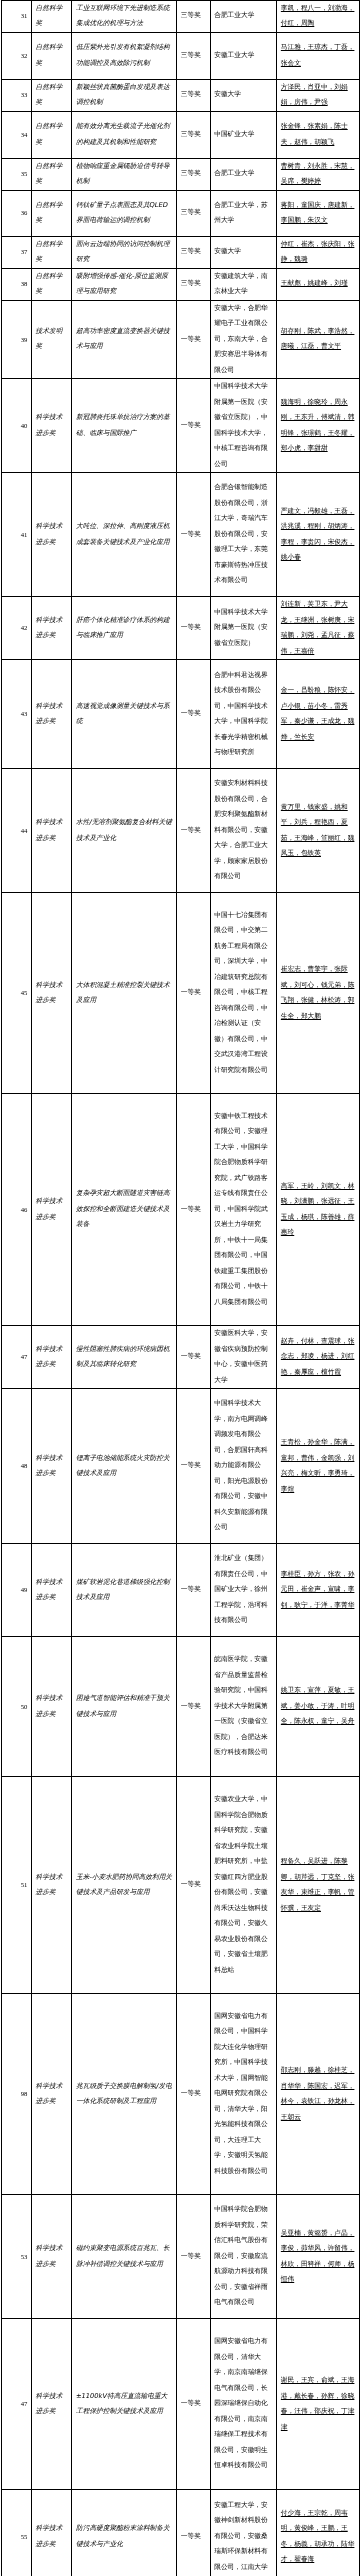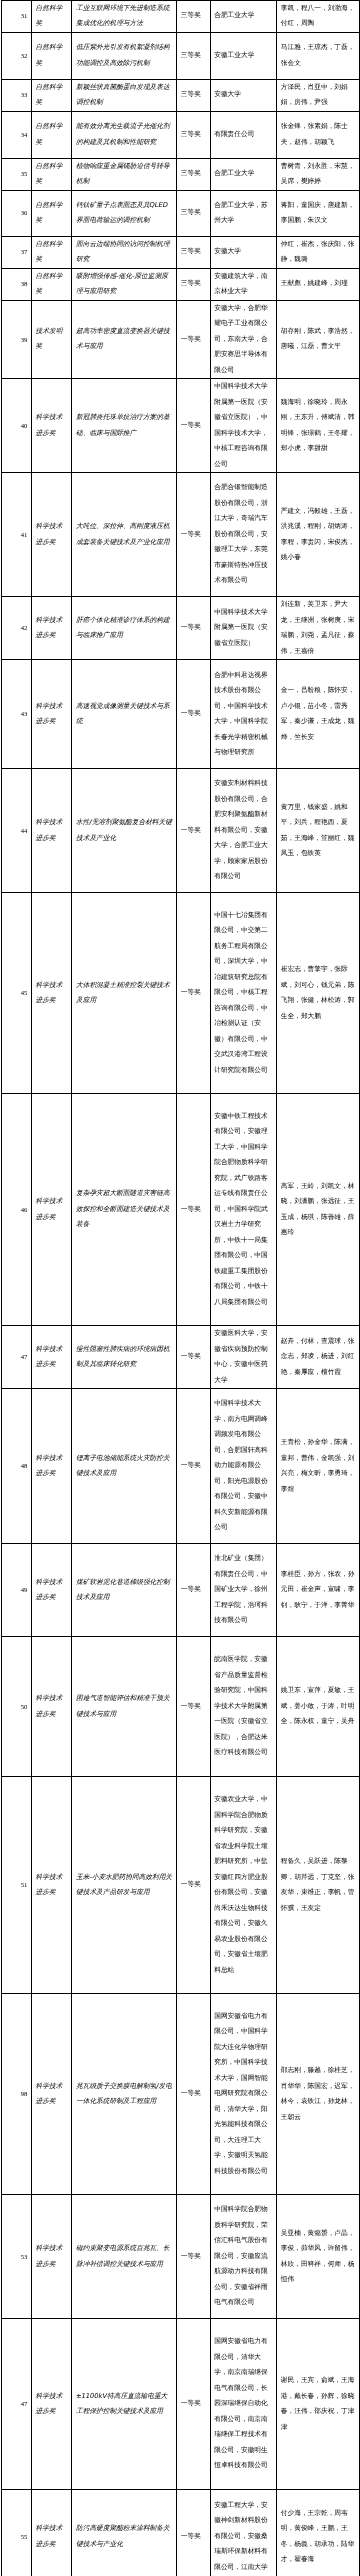--- a/index.html
+++ b/index.html
@@ -7,21 +7,21 @@
          font-family: "DejaVu Sans", "Liberation Sans", sans-serif; color: #000; }
   table.awards { position: absolute; left: 1px; top: -0.5px; border-collapse: collapse;
                  table-layout: fixed; width: 359px; }
   table.awards td { border: 0.5px solid #000; padding: 0 3.6px; font-size: 6.7px;
                     line-height: 15.5px; vertical-align: middle; word-break: break-all; }
   td.c-no { width: 21.6px; text-align: right; padding-right: 4.1px; font-size: 6.2px; font-family: Liberation Serif, serif; }
   td.c-cat { width: 32px; font-style: italic; }
   td.c-title { width: 96px; font-style: italic; }
   td.c-grade { width: 25px; text-align: left; padding-left: 3.6px; margin-top: 13px; }
   td.c-org { width: 58px; margin-left: 41px; }
-  td.c-people { width: 74px; }
+  td.c-people { width: 74px; text-decoration: underline; }
 </style>
 </head>
 <body>
 
 <table class="awards">
   <tbody id="tbody">
       <tr style="height: 29px;">
     <td class="c-no">31</td>
     <td class="c-cat">自然科学奖</td>
     <td class="c-title">工业互联网环境下先进制造系统集成优化的机理与方法</td>
@@ -43,21 +43,21 @@
     <td class="c-title">新颖丝状真菌酶蛋白发现及表达调控机制</td>
     <td class="c-grade">三等奖</td>
     <td class="c-org">安徽大学</td>
     <td class="c-people">方泽民，肖亚中，刘娟娟，房伟，尹强</td>
   </tr>
       <tr style="height: 47px;">
     <td class="c-no">34</td>
     <td class="c-cat">自然科学奖</td>
     <td class="c-title">能有效分离光生载流子光催化剂的构建及其机制和性能研究</td>
     <td class="c-grade">三等奖</td>
-    <td class="c-org">有限责任公司</td>
+    <td class="c-org">中国矿业大学</td>
     <td class="c-people">张金锋，张素娟，陈士夫，赵伟，胡颖飞</td>
   </tr>
       <tr style="height: 32px;">
     <td class="c-no">35</td>
     <td class="c-cat">自然科学奖</td>
     <td class="c-title">植物响应重金属镉胁迫信号转导机制</td>
     <td class="c-grade">三等奖</td>
     <td class="c-org">合肥工业大学</td>
     <td class="c-people">曹树青，刘永胜，宋慧，吴席，樊婷婷</td>
   </tr>

